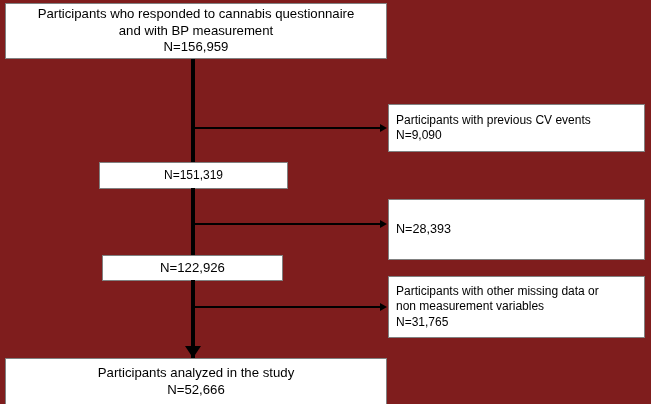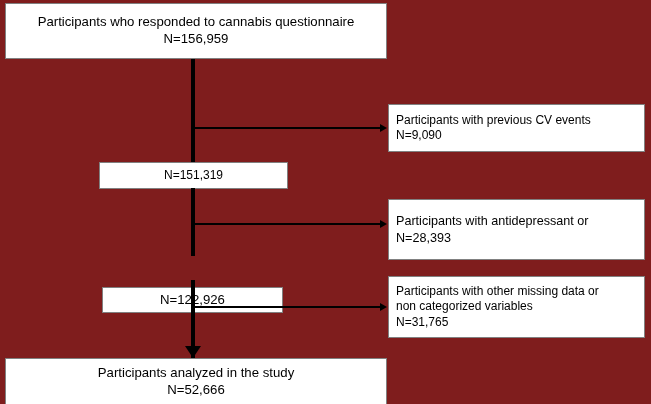--- a/index.html
+++ b/index.html
@@ -41,21 +41,21 @@
   }
   .box .line {
     display: block;
     white-space: nowrap;
   }
 
   
   #box-enrolled      { left: 5px;   top: 3px;   width: 382px; height: 56px; font-size: 13.2px; }
   #box-analyzed      { left: 5px;   top: 358px; width: 382px; height: 48px; font-size: 13.2px; }
   #box-remaining-1   { left: 99px;  top: 162px; width: 189px; height: 27px; font-size: 12px; }
-  #box-remaining-2   { left: 102px; top: 255px; width: 181px; height: 26px; font-size: 13.2px; margin-top: 32px; }
+  #box-remaining-2   { left: 102px; top: 255px; width: 181px; height: 26px; font-size: 13.2px; }
   #box-excluded-1    { left: 388px; top: 104px; width: 257px; height: 48px; font-size: 12px; }
   #box-excluded-2    { left: 388px; top: 199px; width: 257px; height: 61px; font-size: 12.6px; }
   #box-excluded-3    { left: 388px; top: 276px; width: 257px; height: 62px; font-size: 12px; }
 
   
   .trunk {
     position: absolute;
     left: 191px;
     width: 4px;
     background: #000000;
@@ -95,20 +95,21 @@
     border-top: 12px solid #000000;
   }
 </style>
 </head>
 <body>
 
 <div id="flowchart">
 
   <div class="box centered" id="box-enrolled">
     <span class="line">Participants who responded to cannabis questionnaire</span>
+    <span class="line">and with BP measurement</span>
     <span class="line">N=156,959</span>
   </div>
 
   <div class="trunk" id="trunk-a"></div>
 
   <div class="branch" id="branch-1"></div>
   <div class="branch-head" id="branch-1-head"></div>
 
   <div class="box left" id="box-excluded-1">
     <span class="line">Participants with previous CV events</span>
@@ -118,36 +119,35 @@
   <div class="box centered" id="box-remaining-1">
     <span class="line">N=151,319</span>
   </div>
 
   <div class="trunk" id="trunk-b"></div>
 
   <div class="branch" id="branch-2"></div>
   <div class="branch-head" id="branch-2-head"></div>
 
   <div class="box left" id="box-excluded-2">
-    <span class="line">Participants with antidepressant or</span>
     <span class="line">N=28,393</span>
   </div>
 
   <div class="box centered" id="box-remaining-2">
     <span class="line">N=122,926</span>
   </div>
 
   <div class="trunk" id="trunk-c"></div>
 
   <div class="branch" id="branch-3"></div>
   <div class="branch-head" id="branch-3-head"></div>
 
   <div class="box left" id="box-excluded-3">
     <span class="line">Participants with other missing data or</span>
-    <span class="line">non categorized variables</span>
+    <span class="line">non measurement variables</span>
     <span class="line">N=31,765</span>
   </div>
 
   <div id="trunk-end-head"></div>
 
   <div class="box centered" id="box-analyzed">
     <span class="line">Participants analyzed in the study</span>
     <span class="line">N=52,666</span>
   </div>
 

